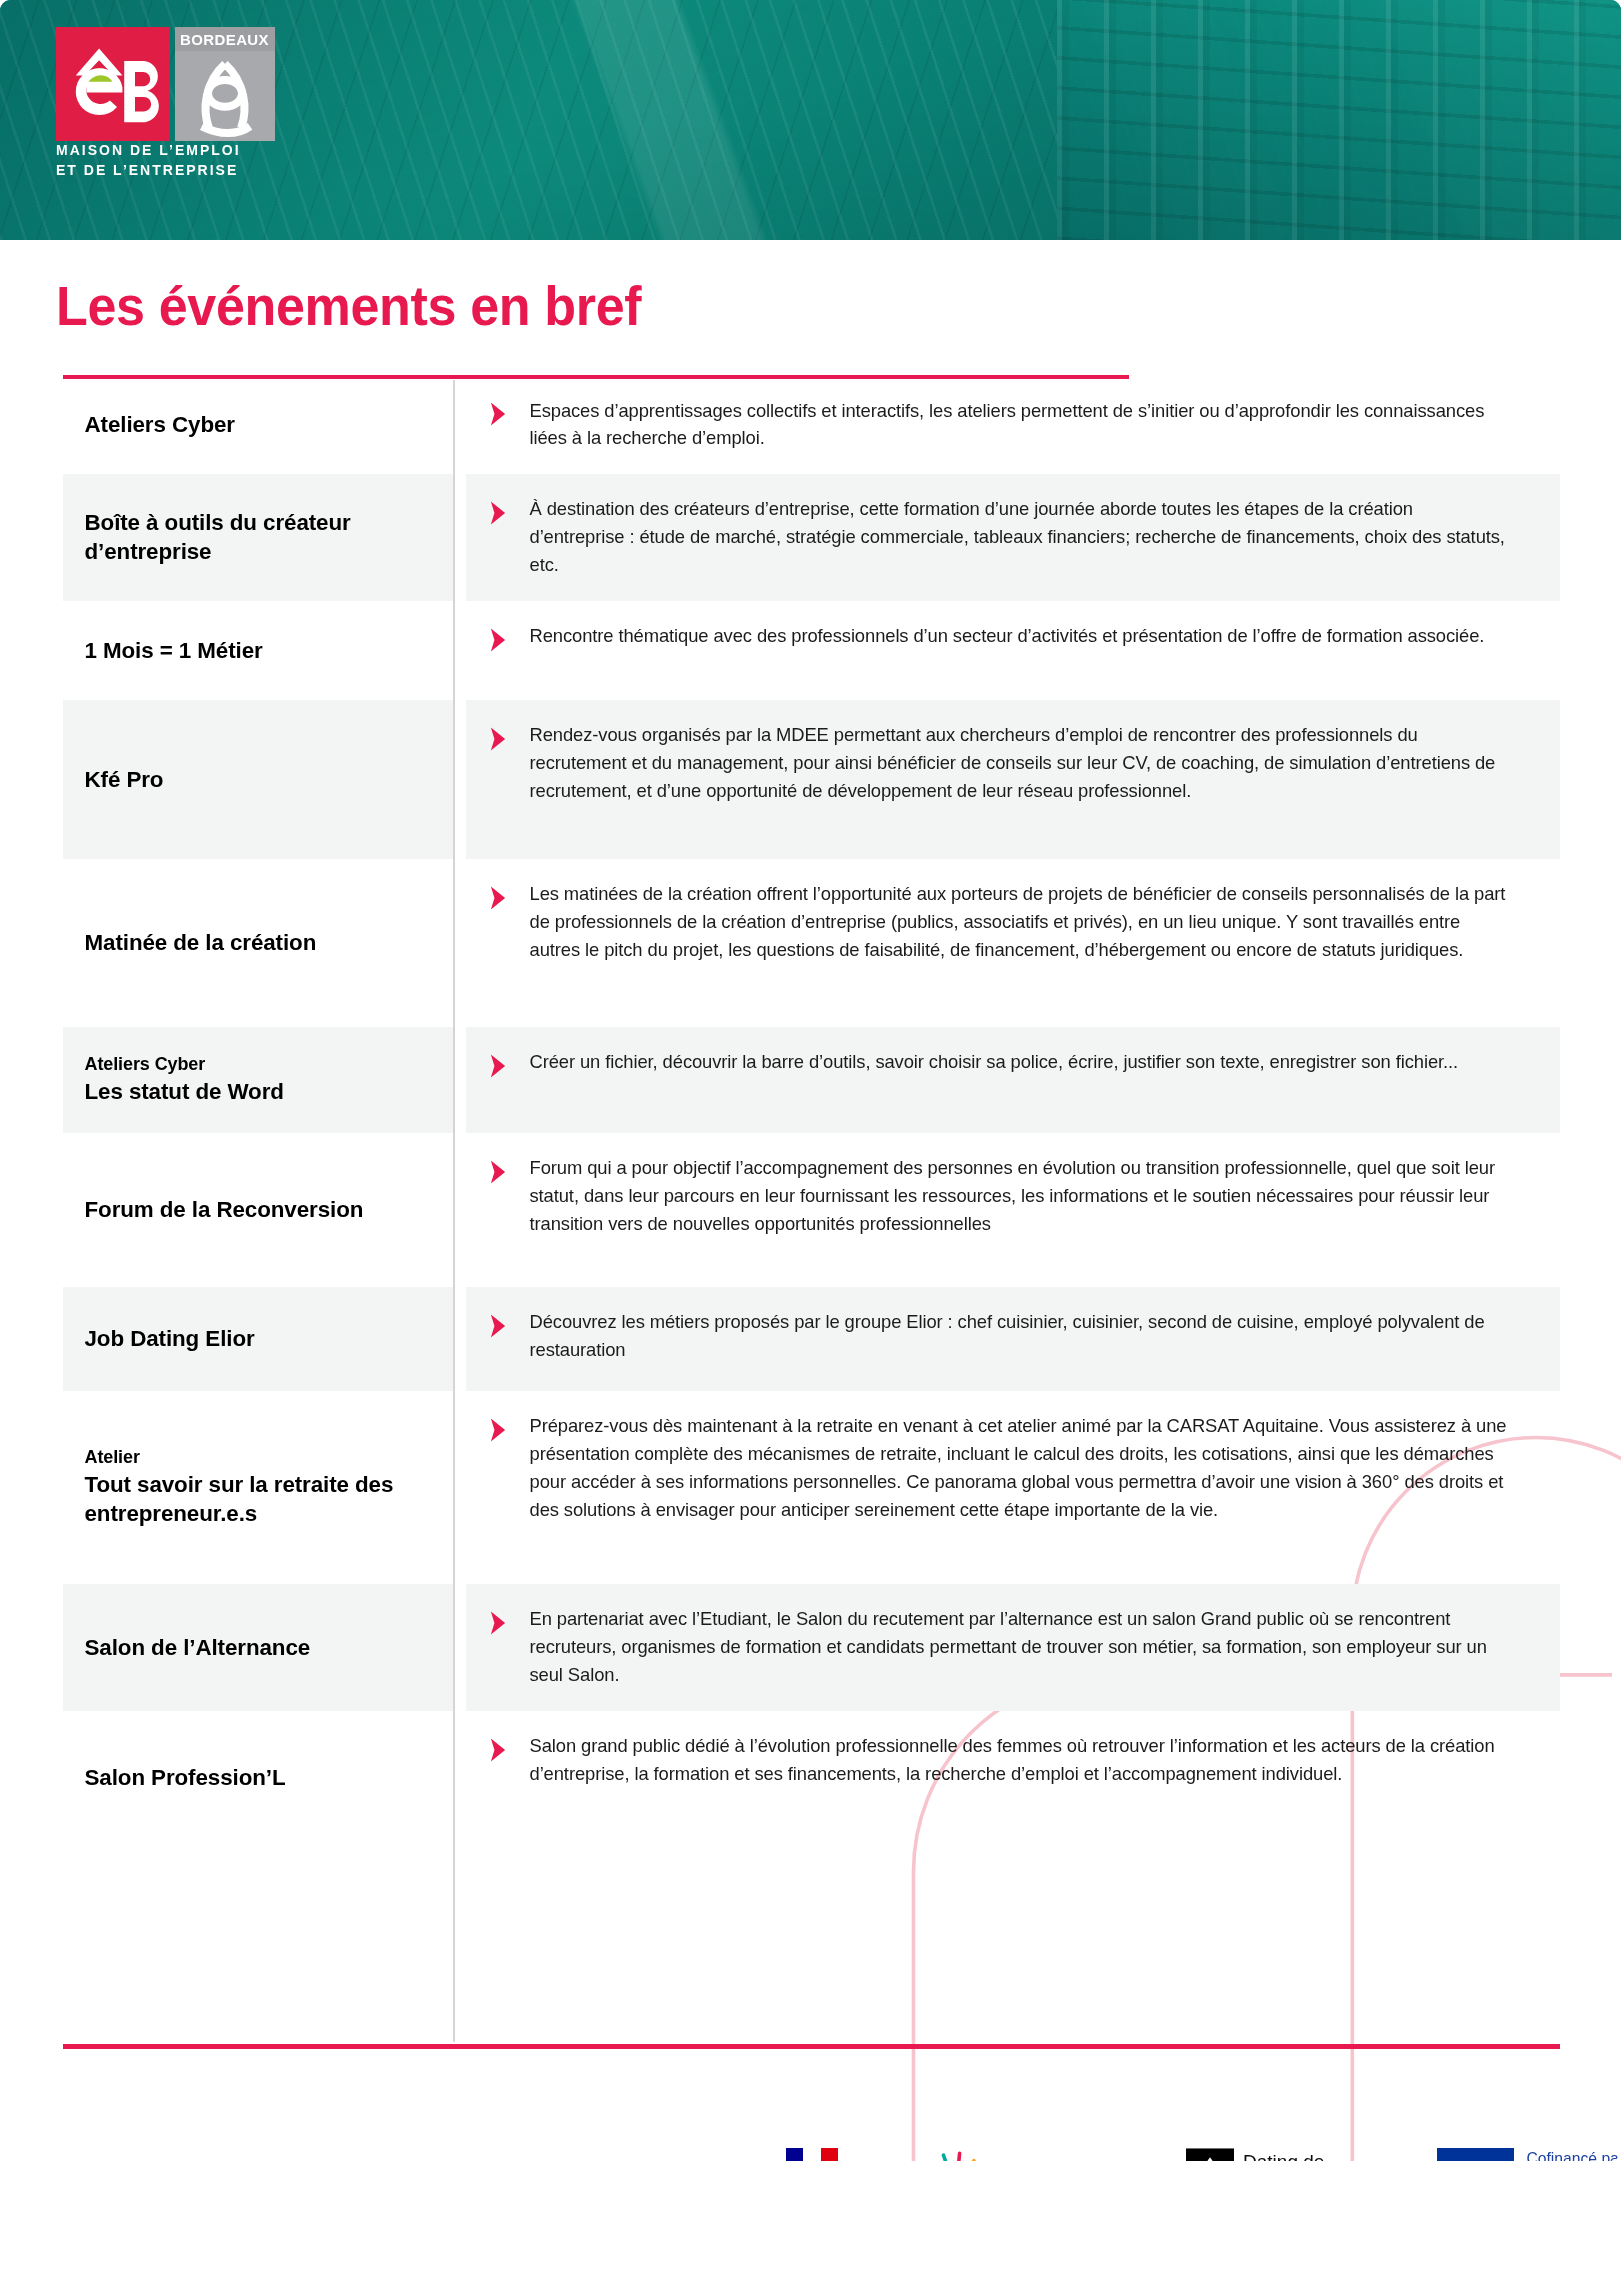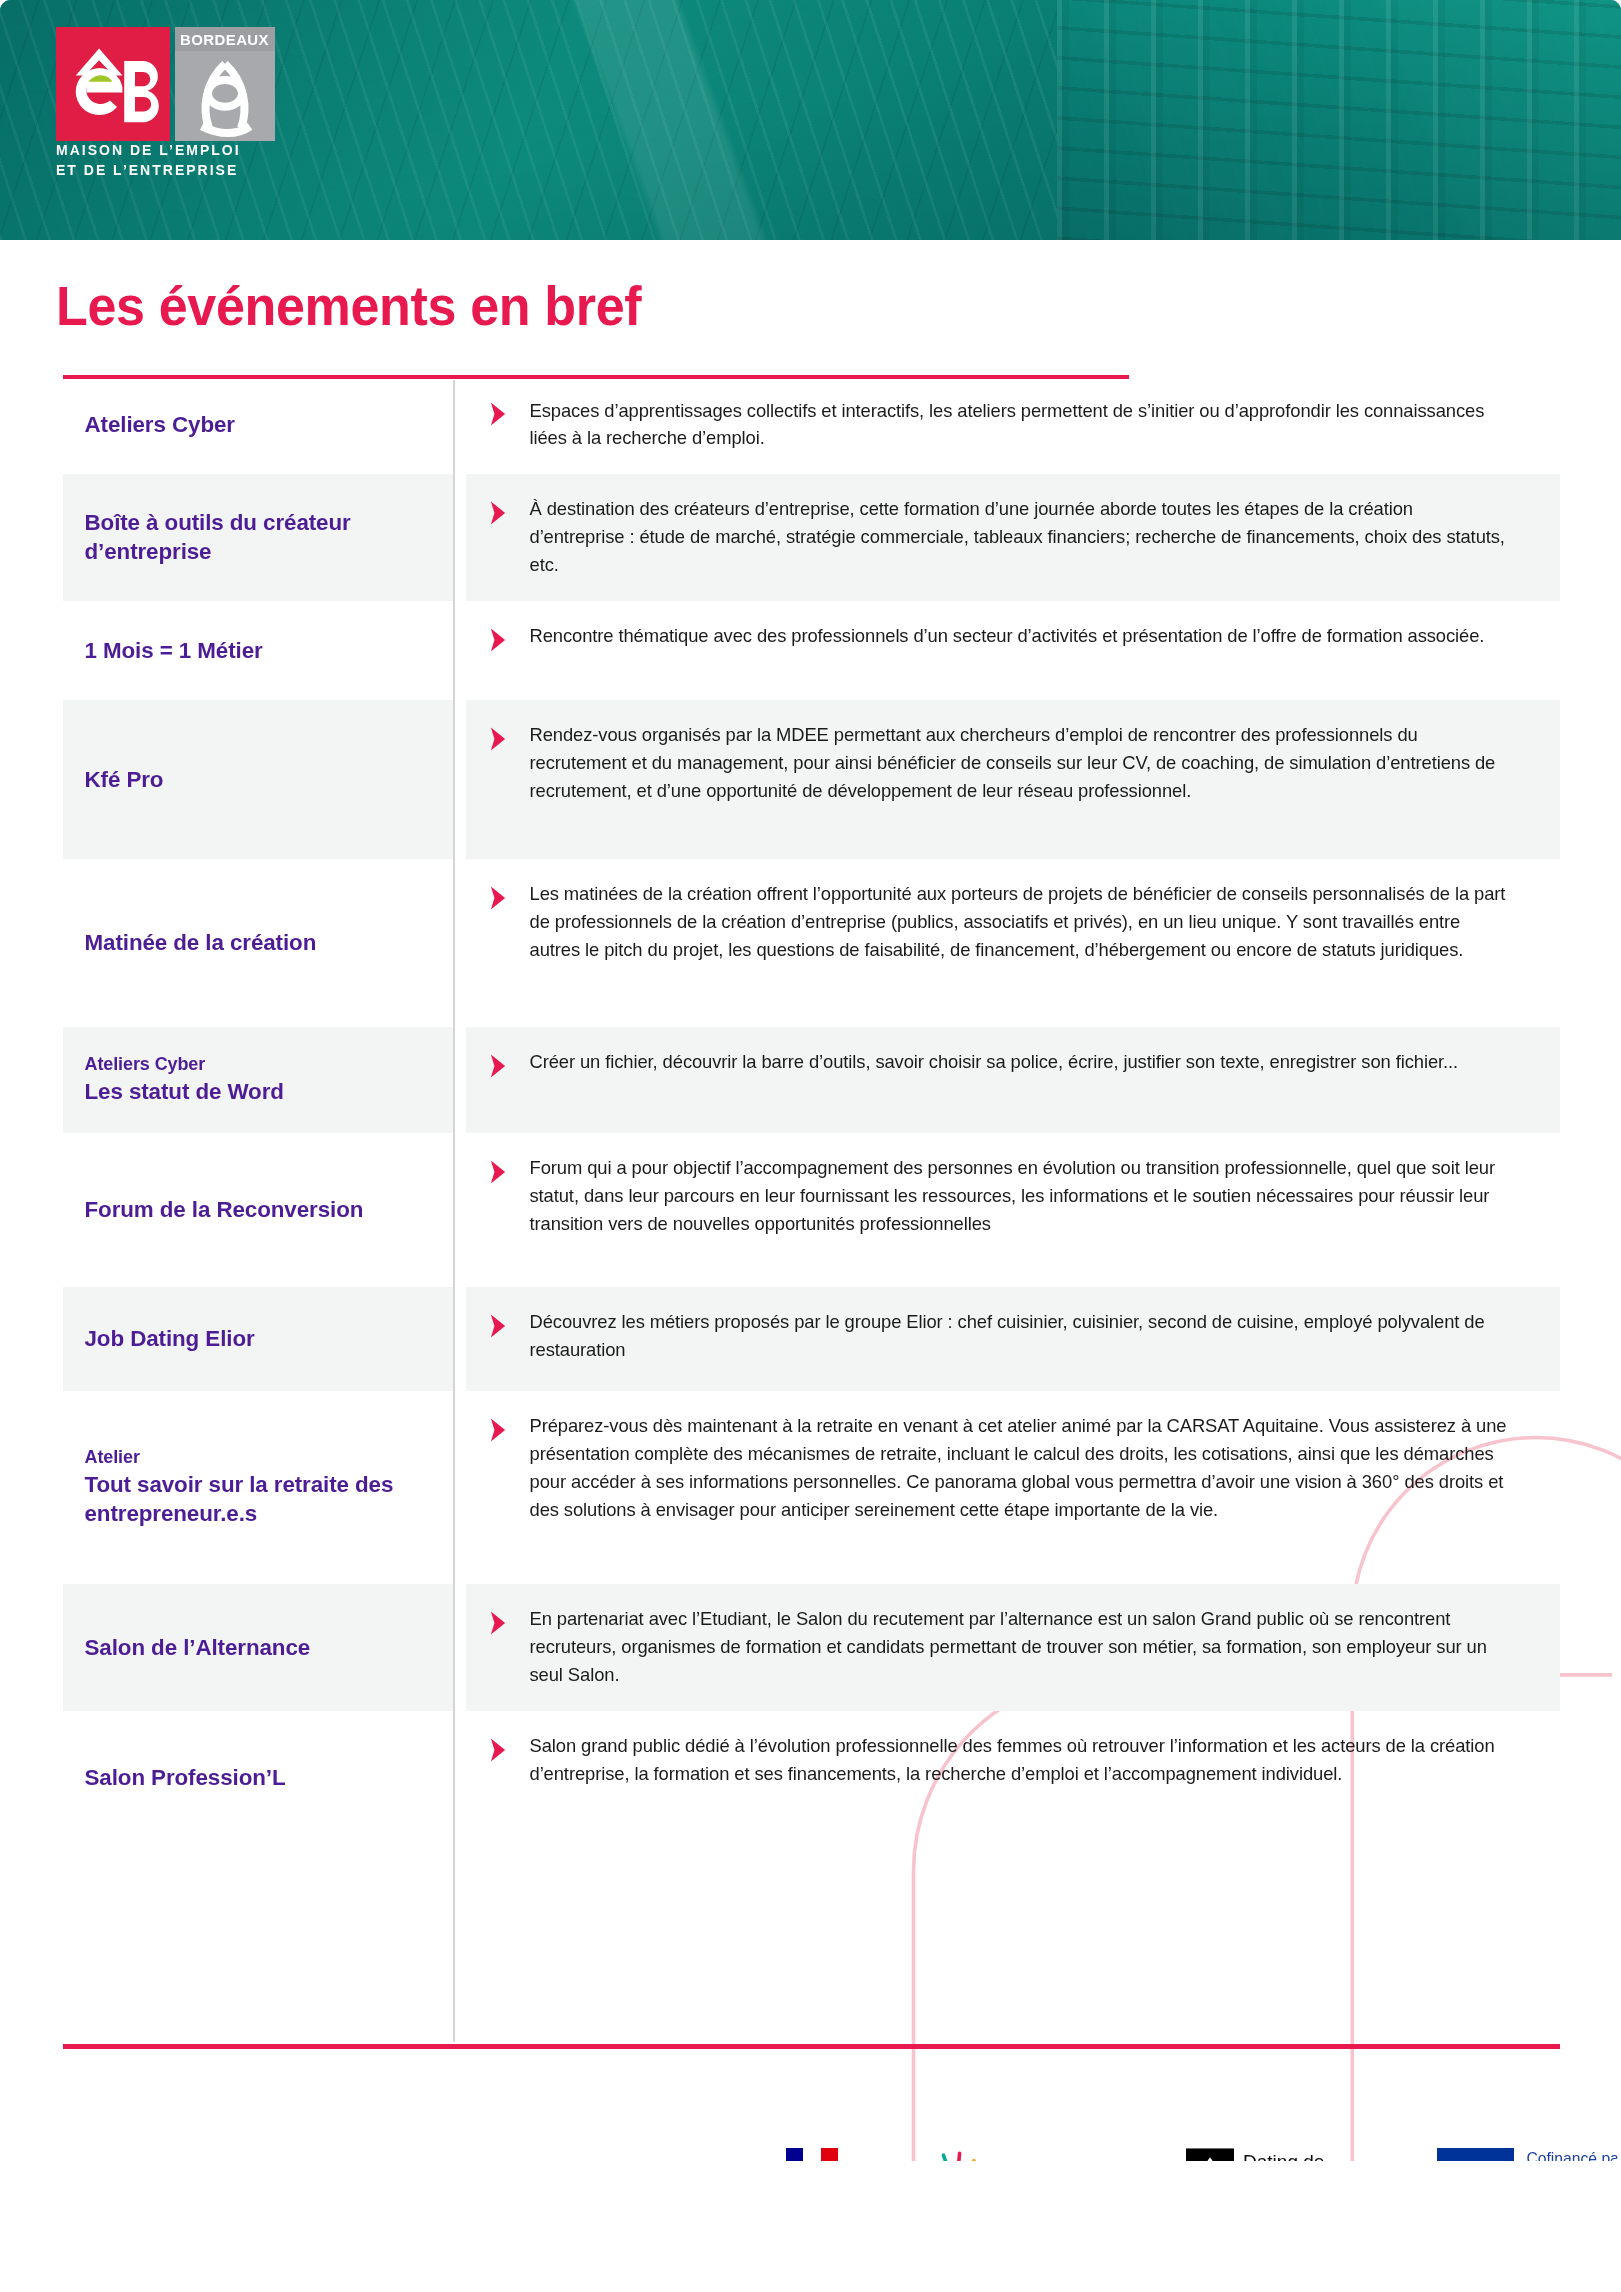--- a/index.html
+++ b/index.html
@@ -143,21 +143,21 @@
     flex: 1 1 auto;
     display: flex;
     align-items: flex-start;
     padding: 21.5px 52px 21.5px 16px;
   }
 
   .event-name {
     font-family: "Liberation Sans", sans-serif;
     font-weight: 700;
     font-size: 22.4px;
-    color: #4c1d95;
+    color: #000000;
     line-height: 1.32;
     letter-spacing: -0.1px;
   }
   .event-name.small {
     font-size: 18px;
     font-weight: 700;
     line-height: 1.3;
     margin-bottom: 0.9px;
   }
 

